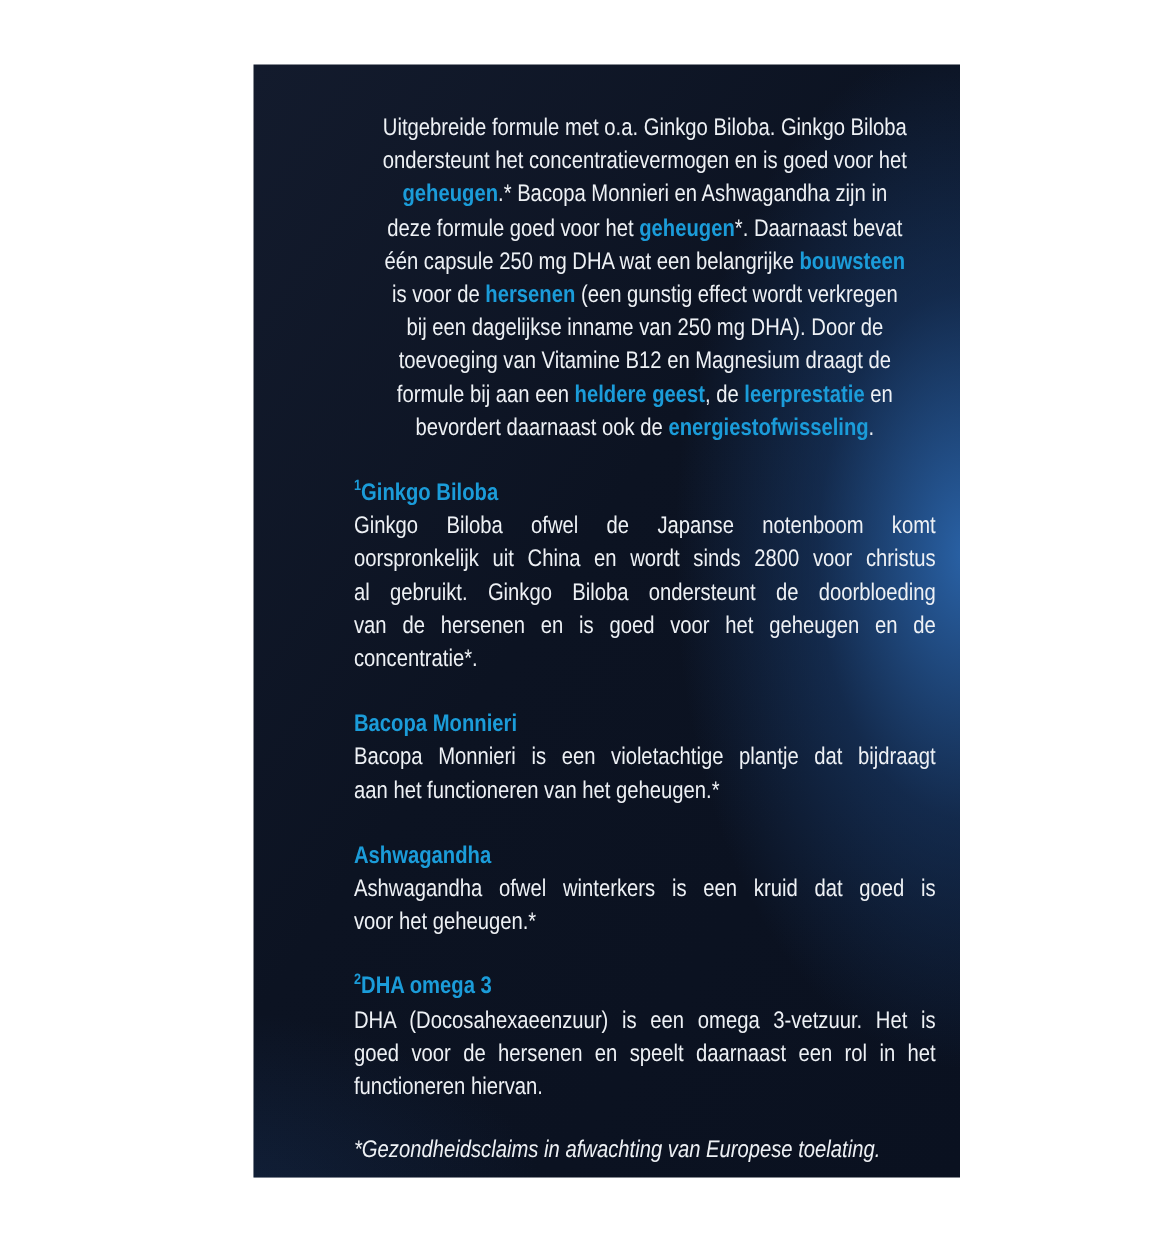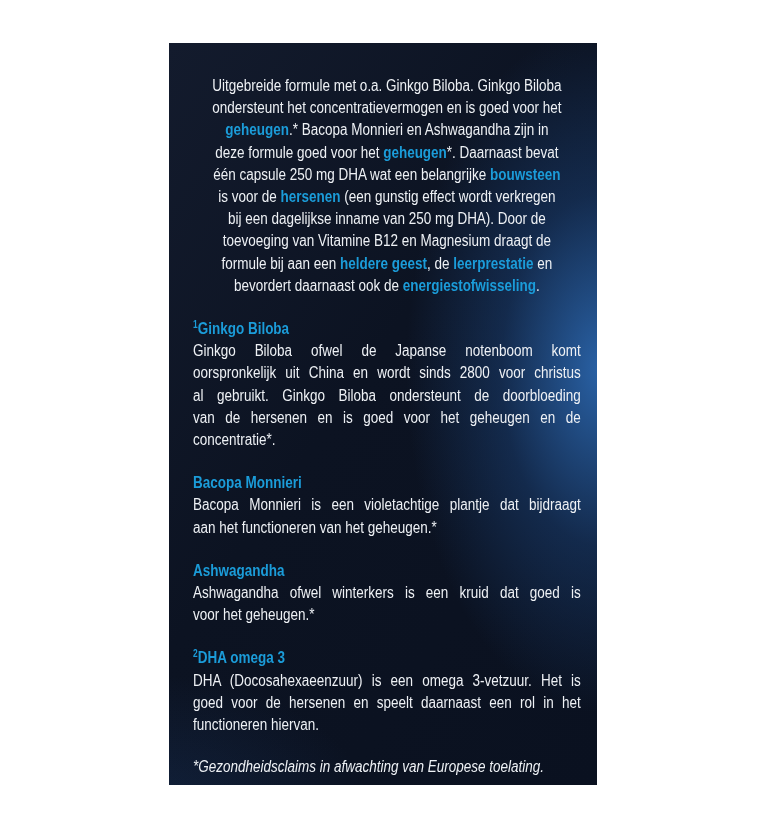--- a/index.html
+++ b/index.html
@@ -20,20 +20,21 @@
     overflow: hidden;
     background:
       radial-gradient(ellipse 250px 440px at 101% 44%,
         rgba(43,102,173,0.95) 0%,
         rgba(26,62,112,0.55) 40%,
         rgba(12,20,38,0) 78%),
       radial-gradient(ellipse 320px 190px at -6% 103%,
         rgba(32,70,125,0.28) 0%,
         rgba(12,20,38,0) 70%),
       linear-gradient(125deg, #131b2d 0%, #0c1322 45%, #0a1120 100%);
+    padding-left: 43px;
   }
   .content { padding: 32px 0 0 24px; }
   .condense {
     width: 460px;
     transform: scaleX(0.843);
     transform-origin: left top;
     color: var(--text, #eef1f5);
     font-size: 16px;
     line-height: 22.2px;
   }

